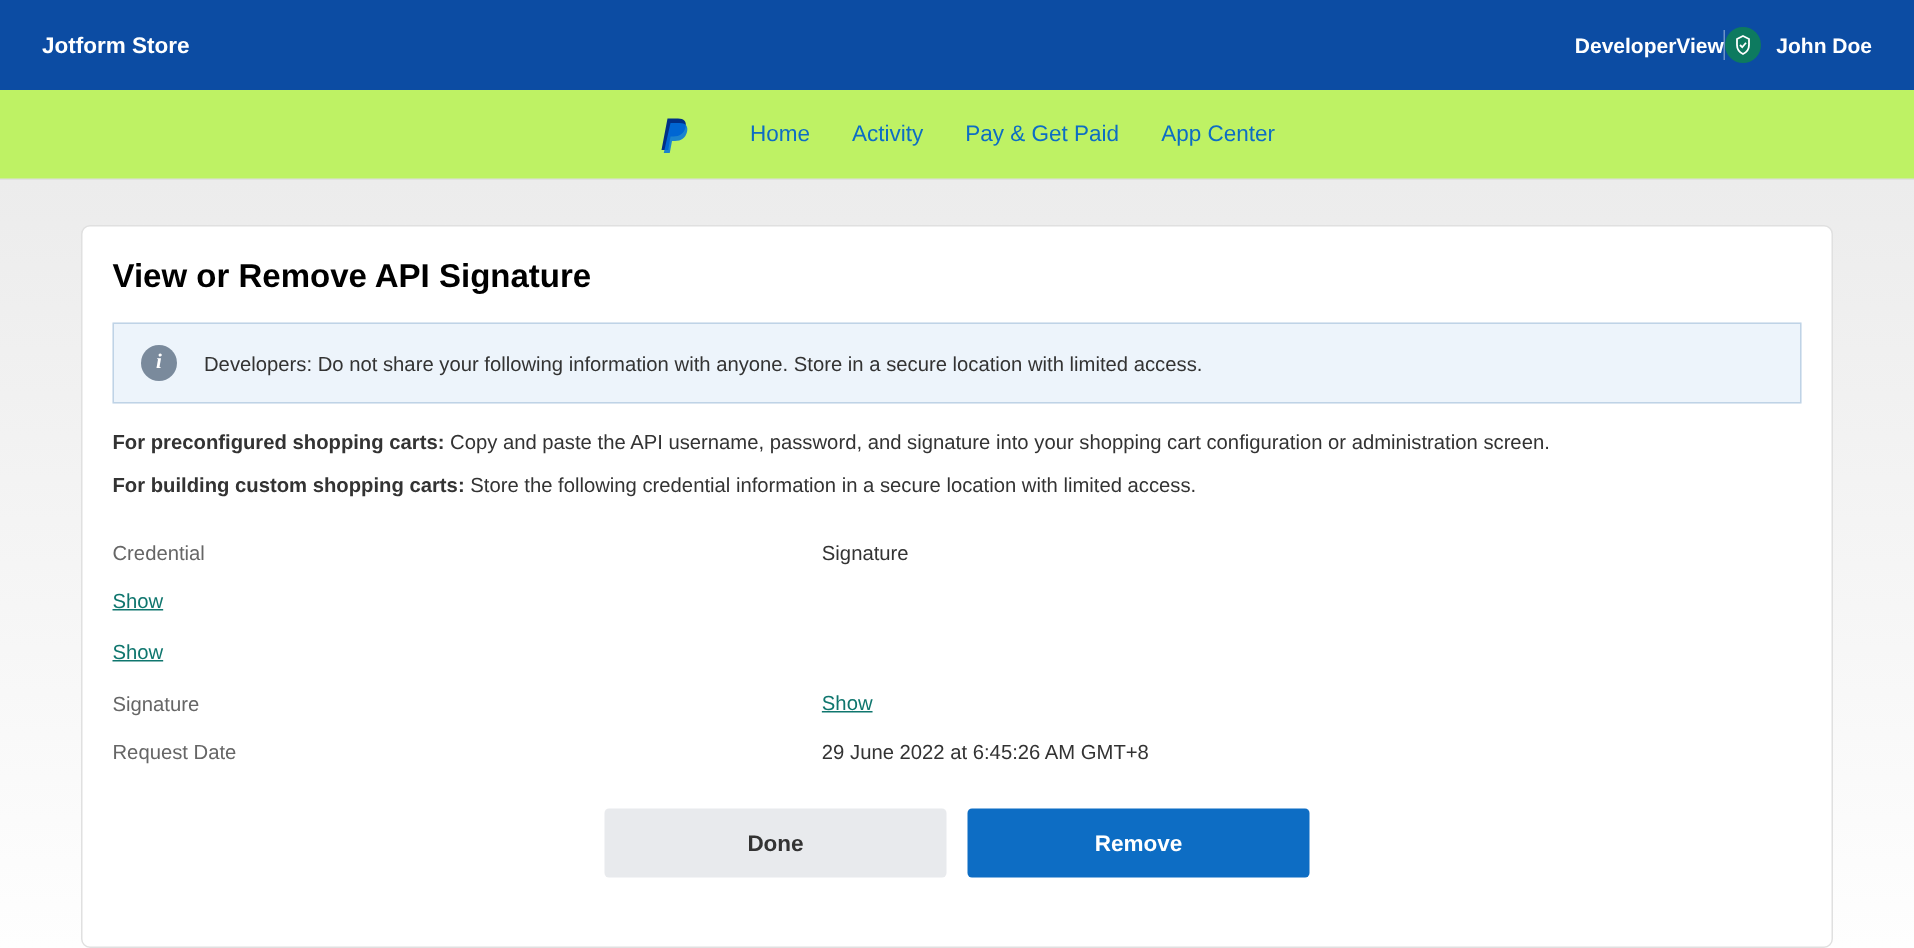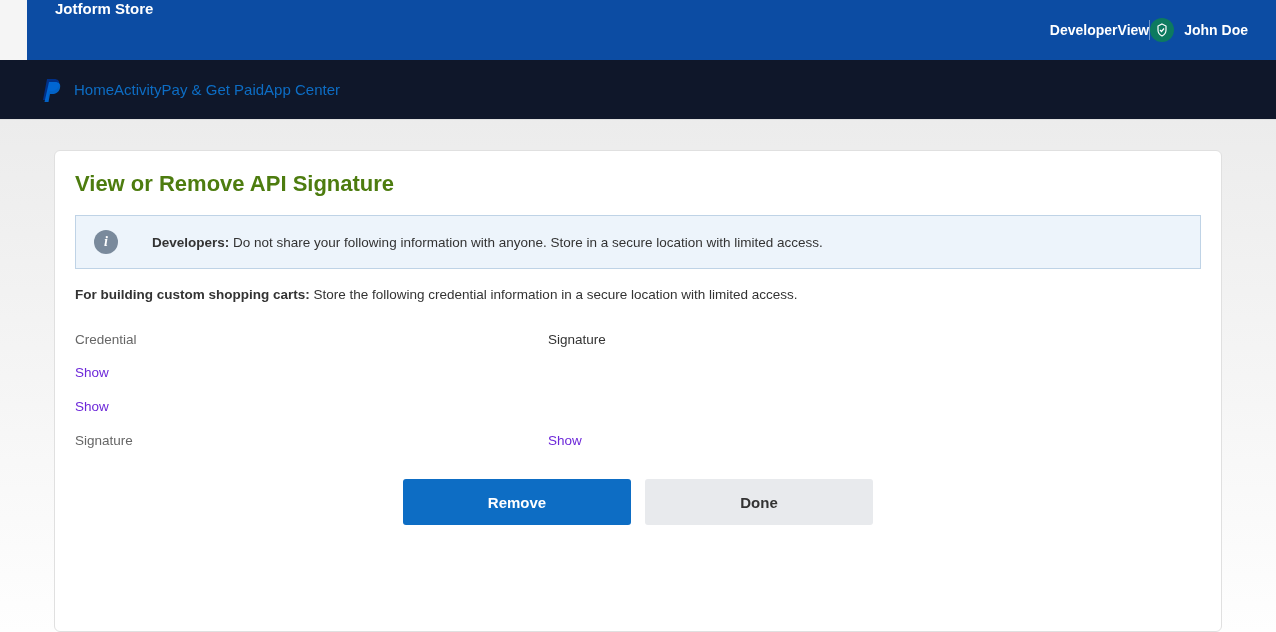--- a/index.html
+++ b/index.html
@@ -11,24 +11,24 @@
       font-family: -apple-system, BlinkMacSystemFont, "Segoe UI", Helvetica, Arial, sans-serif;
       background: #f5f5f5;
       width: 1276px;
       height: 632px;
       overflow: hidden;
     }
     .top-bar {
       background: #0c4ca3;
       height: 60px;
       display: flex;
+      align-items: center;
       justify-content: space-between;
       padding: 0 28px;
       color: white;
-      margin-left: 27px;
     }
     .store-name {
       font-size: 15px;
       font-weight: 600;
     }
     .top-right {
       display: flex;
       align-items: center;
     }
     .top-link {
@@ -52,26 +52,28 @@
       height: 24px;
       border-radius: 50%;
       background: #0d7a5f;
       display: flex;
       align-items: center;
       justify-content: center;
       color: white;
       font-size: 12px;
     }
     .nav-bar {
-      background: #0f172a;
+      background: #bef264;
       height: 60px;
       display: flex;
       align-items: center;
       padding: 0 28px 0 40px;
+      gap: 28px;
       border-bottom: 1px solid #e0e0e0;
+      justify-content: center;
     }
     .paypal-logo {
       width: 24px;
       height: 28px;
       margin-right: 10px;
     }
     .nav-link {
       color: #0d6dc4;
       font-size: 15px;
       font-weight: 500;
@@ -85,21 +87,21 @@
       height: calc(100% - 120px);
     }
     .card {
       background: white;
       width: 1168px;
       border: 1px solid #e0e0e0;
       border-radius: 6px;
       padding: 20px 20px 30px 20px;
     }
     .page-title {
-      color: #4d7c0f;
+      color: #000000;
       font-size: 22px;
       font-weight: 700;
       margin-bottom: 18px;
     }
     .info-banner {
       background: #edf4fb;
       border: 1px solid #bfd3e6;
       padding: 14px 18px;
       display: flex;
       align-items: center;
@@ -119,22 +121,21 @@
       font-style: italic;
       font-weight: bold;
       font-size: 14px;
       flex-shrink: 0;
     }
     .info-text {
       font-size: 13.5px;
       color: #333;
     }
     .info-text strong {
-      font-weight: 700;
-      margin-left: 16px;
+      font-weight: 400;
     }
     .instruction {
       font-size: 13.5px;
       color: #333;
       margin-bottom: 14px;
     }
     .instruction strong {
       font-weight: 700;
     }
     .details-table {
@@ -151,21 +152,22 @@
       text-align: left;
       padding-right: 24px;
       font-size: 13.5px;
       color: #666;
     }
     .detail-value {
       font-size: 13.5px;
       color: #333;
     }
     .show-link {
-      color: #6d28d9;
+      color: #0f766e;
+      text-decoration: underline;
       cursor: pointer;
       font-size: 13.5px;
     }
     .button-row {
       display: flex;
       justify-content: center;
       gap: 14px;
       margin-top: 28px;
     }
     .btn {
@@ -225,38 +227,45 @@
     <h1 class="page-title">View or Remove API Signature</h1>
 
     <div class="info-banner">
       <div class="info-icon">i</div>
       <div class="info-text">
         <strong>Developers:</strong><span> Do not share your following information with anyone. Store in a secure location with limited access.</span>
       </div>
     </div>
 
     <p class="instruction">
+      <strong>For preconfigured shopping carts:</strong><span> Copy and paste the API username, password, and signature into your shopping cart configuration or administration screen.</span>
+    </p>
+    <p class="instruction">
       <strong>For building custom shopping carts:</strong><span> Store the following credential information in a secure location with limited access.</span>
     </p>
 
     <div class="details-table">
       <div class="detail-row">
         <div class="detail-label">Credential</div>
         <div class="detail-value">Signature</div>
       </div>
       <div class="detail-row">
         <div><a class="show-link">Show</a></div>
       </div>
       <div class="detail-row">
         <div><a class="show-link">Show</a></div>
       </div>
       <div class="detail-row">
         <div class="detail-label">Signature</div>
         <div><a class="show-link">Show</a></div>
       </div>
+      <div class="detail-row">
+        <div class="detail-label">Request Date</div>
+        <div class="detail-value">29 June 2022 at 6:45:26 AM GMT+8</div>
+      </div>
     </div>
 
     <div class="button-row">
+      <button class="btn btn-secondary">Done</button>
       <button class="btn btn-primary">Remove</button>
-      <button class="btn btn-secondary">Done</button>
     </div>
   </div>
 </div>
 
 </body></html>

